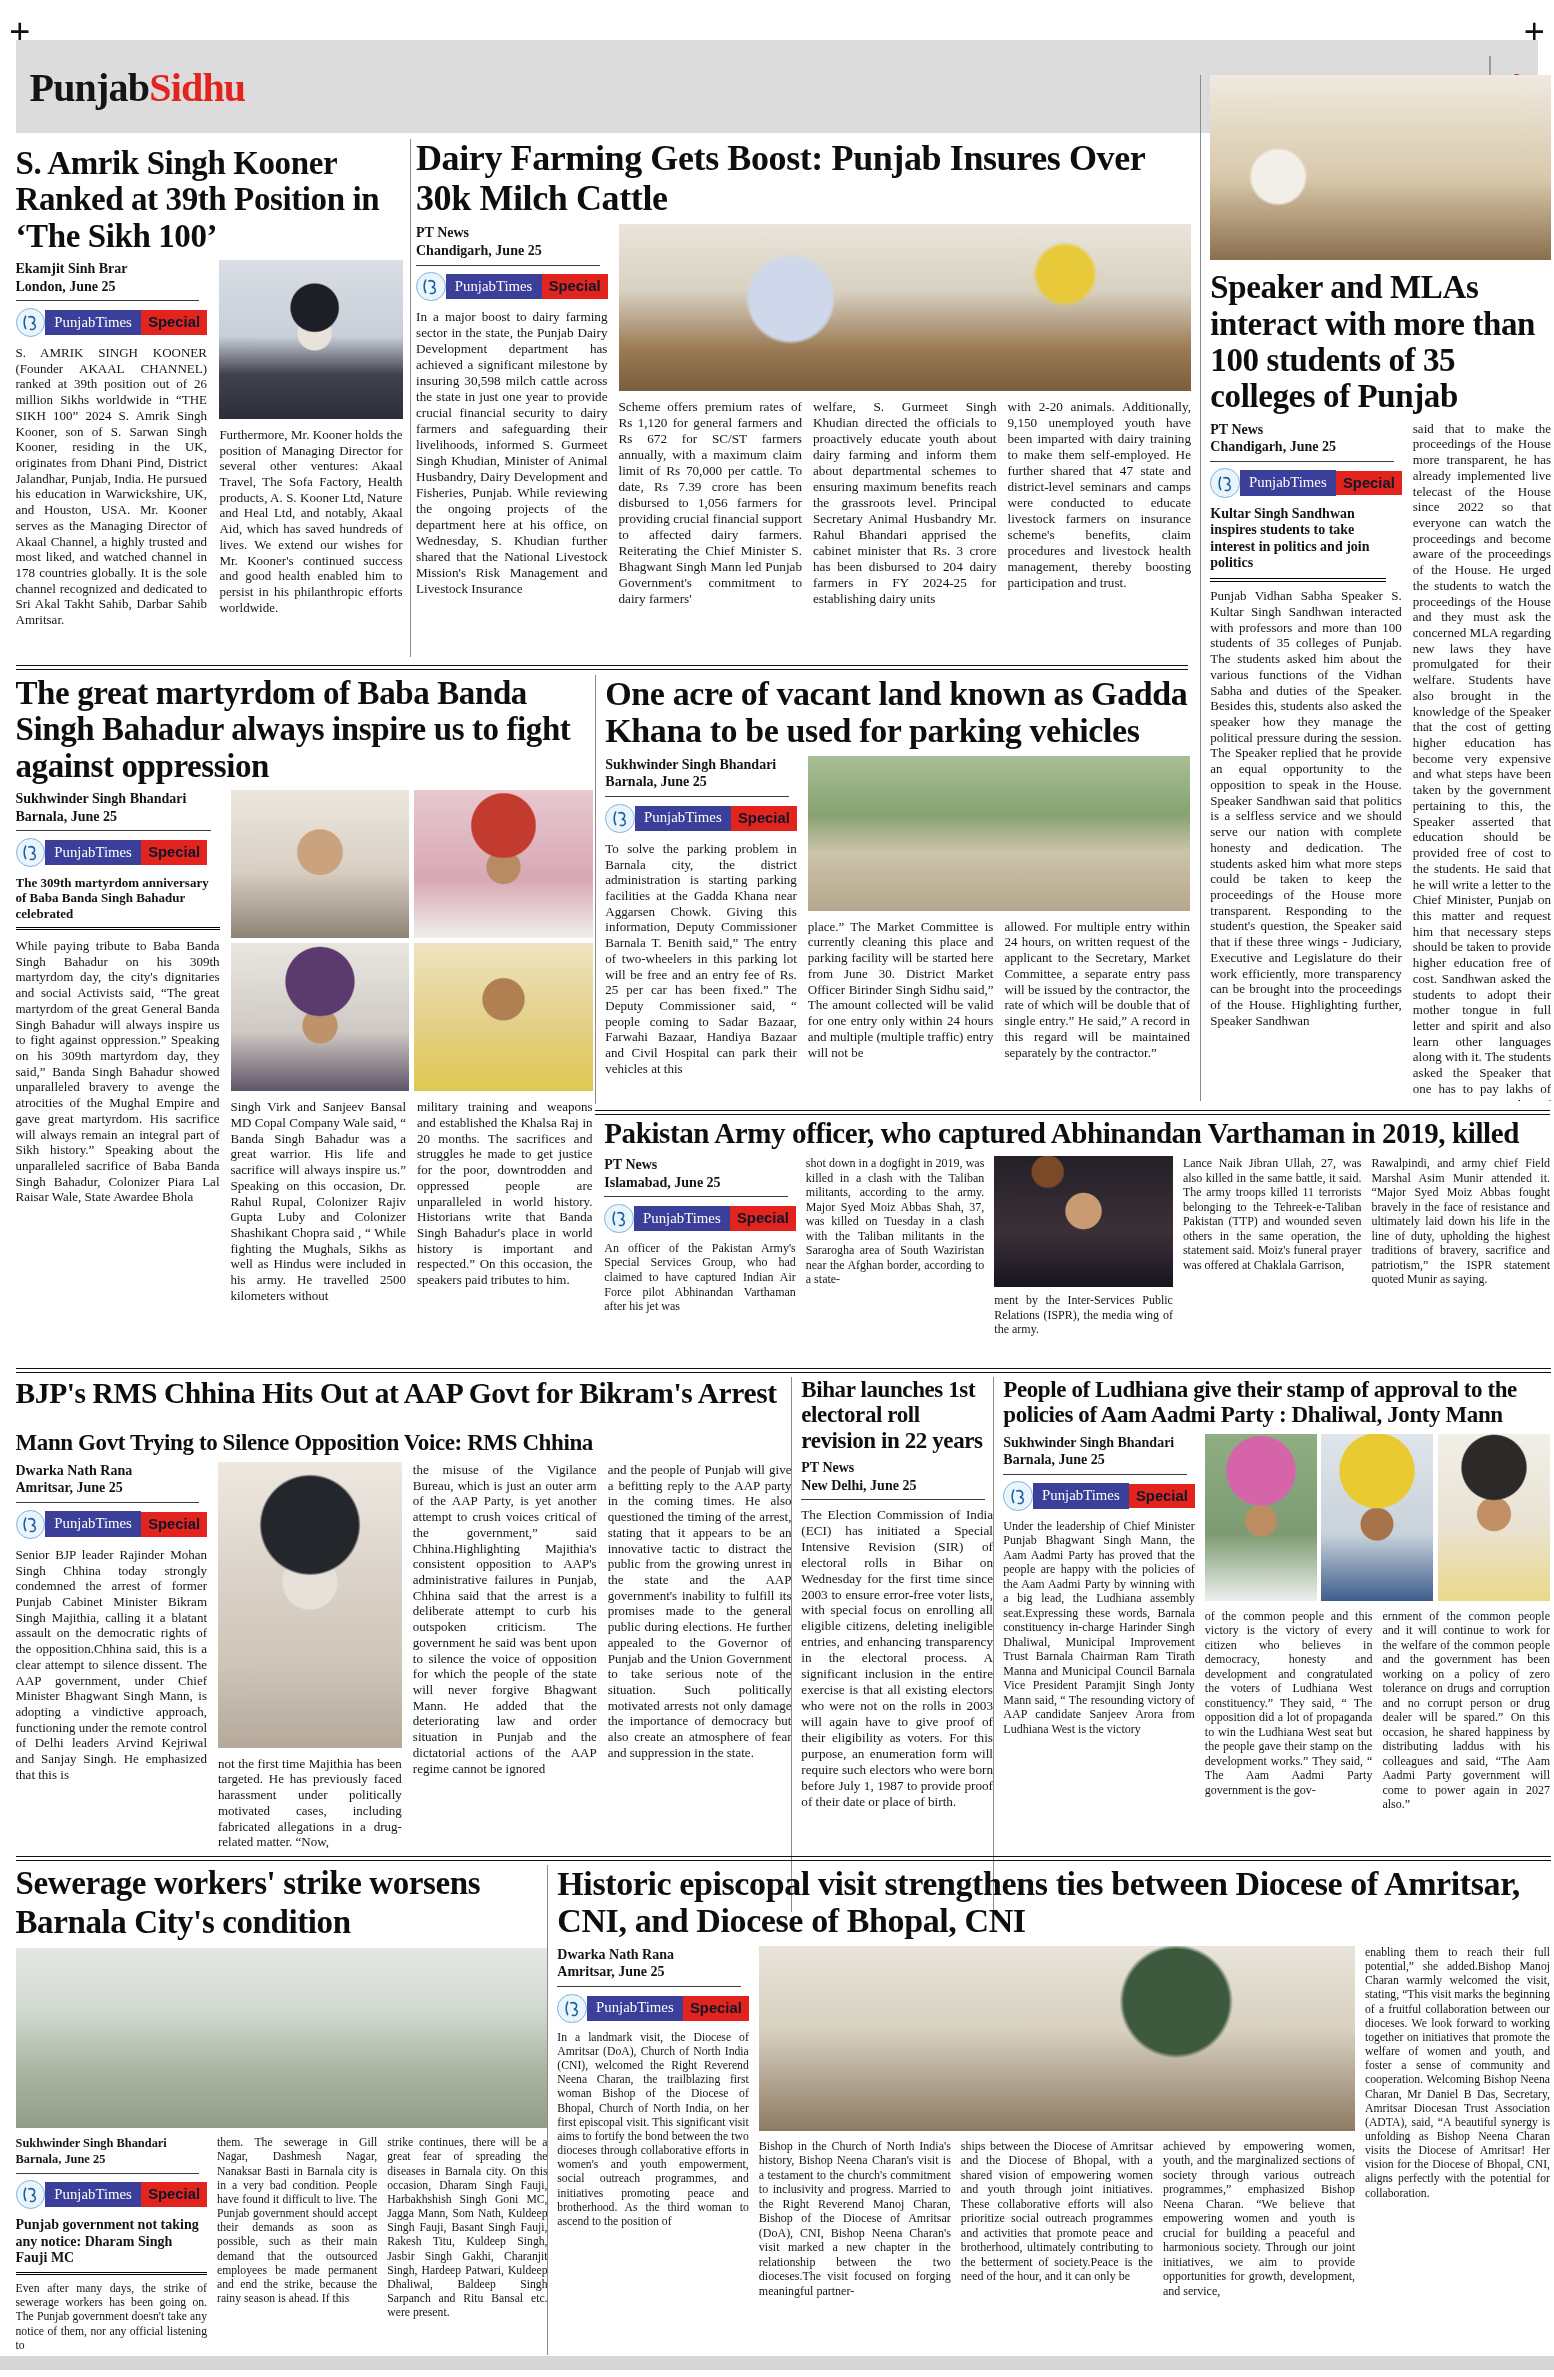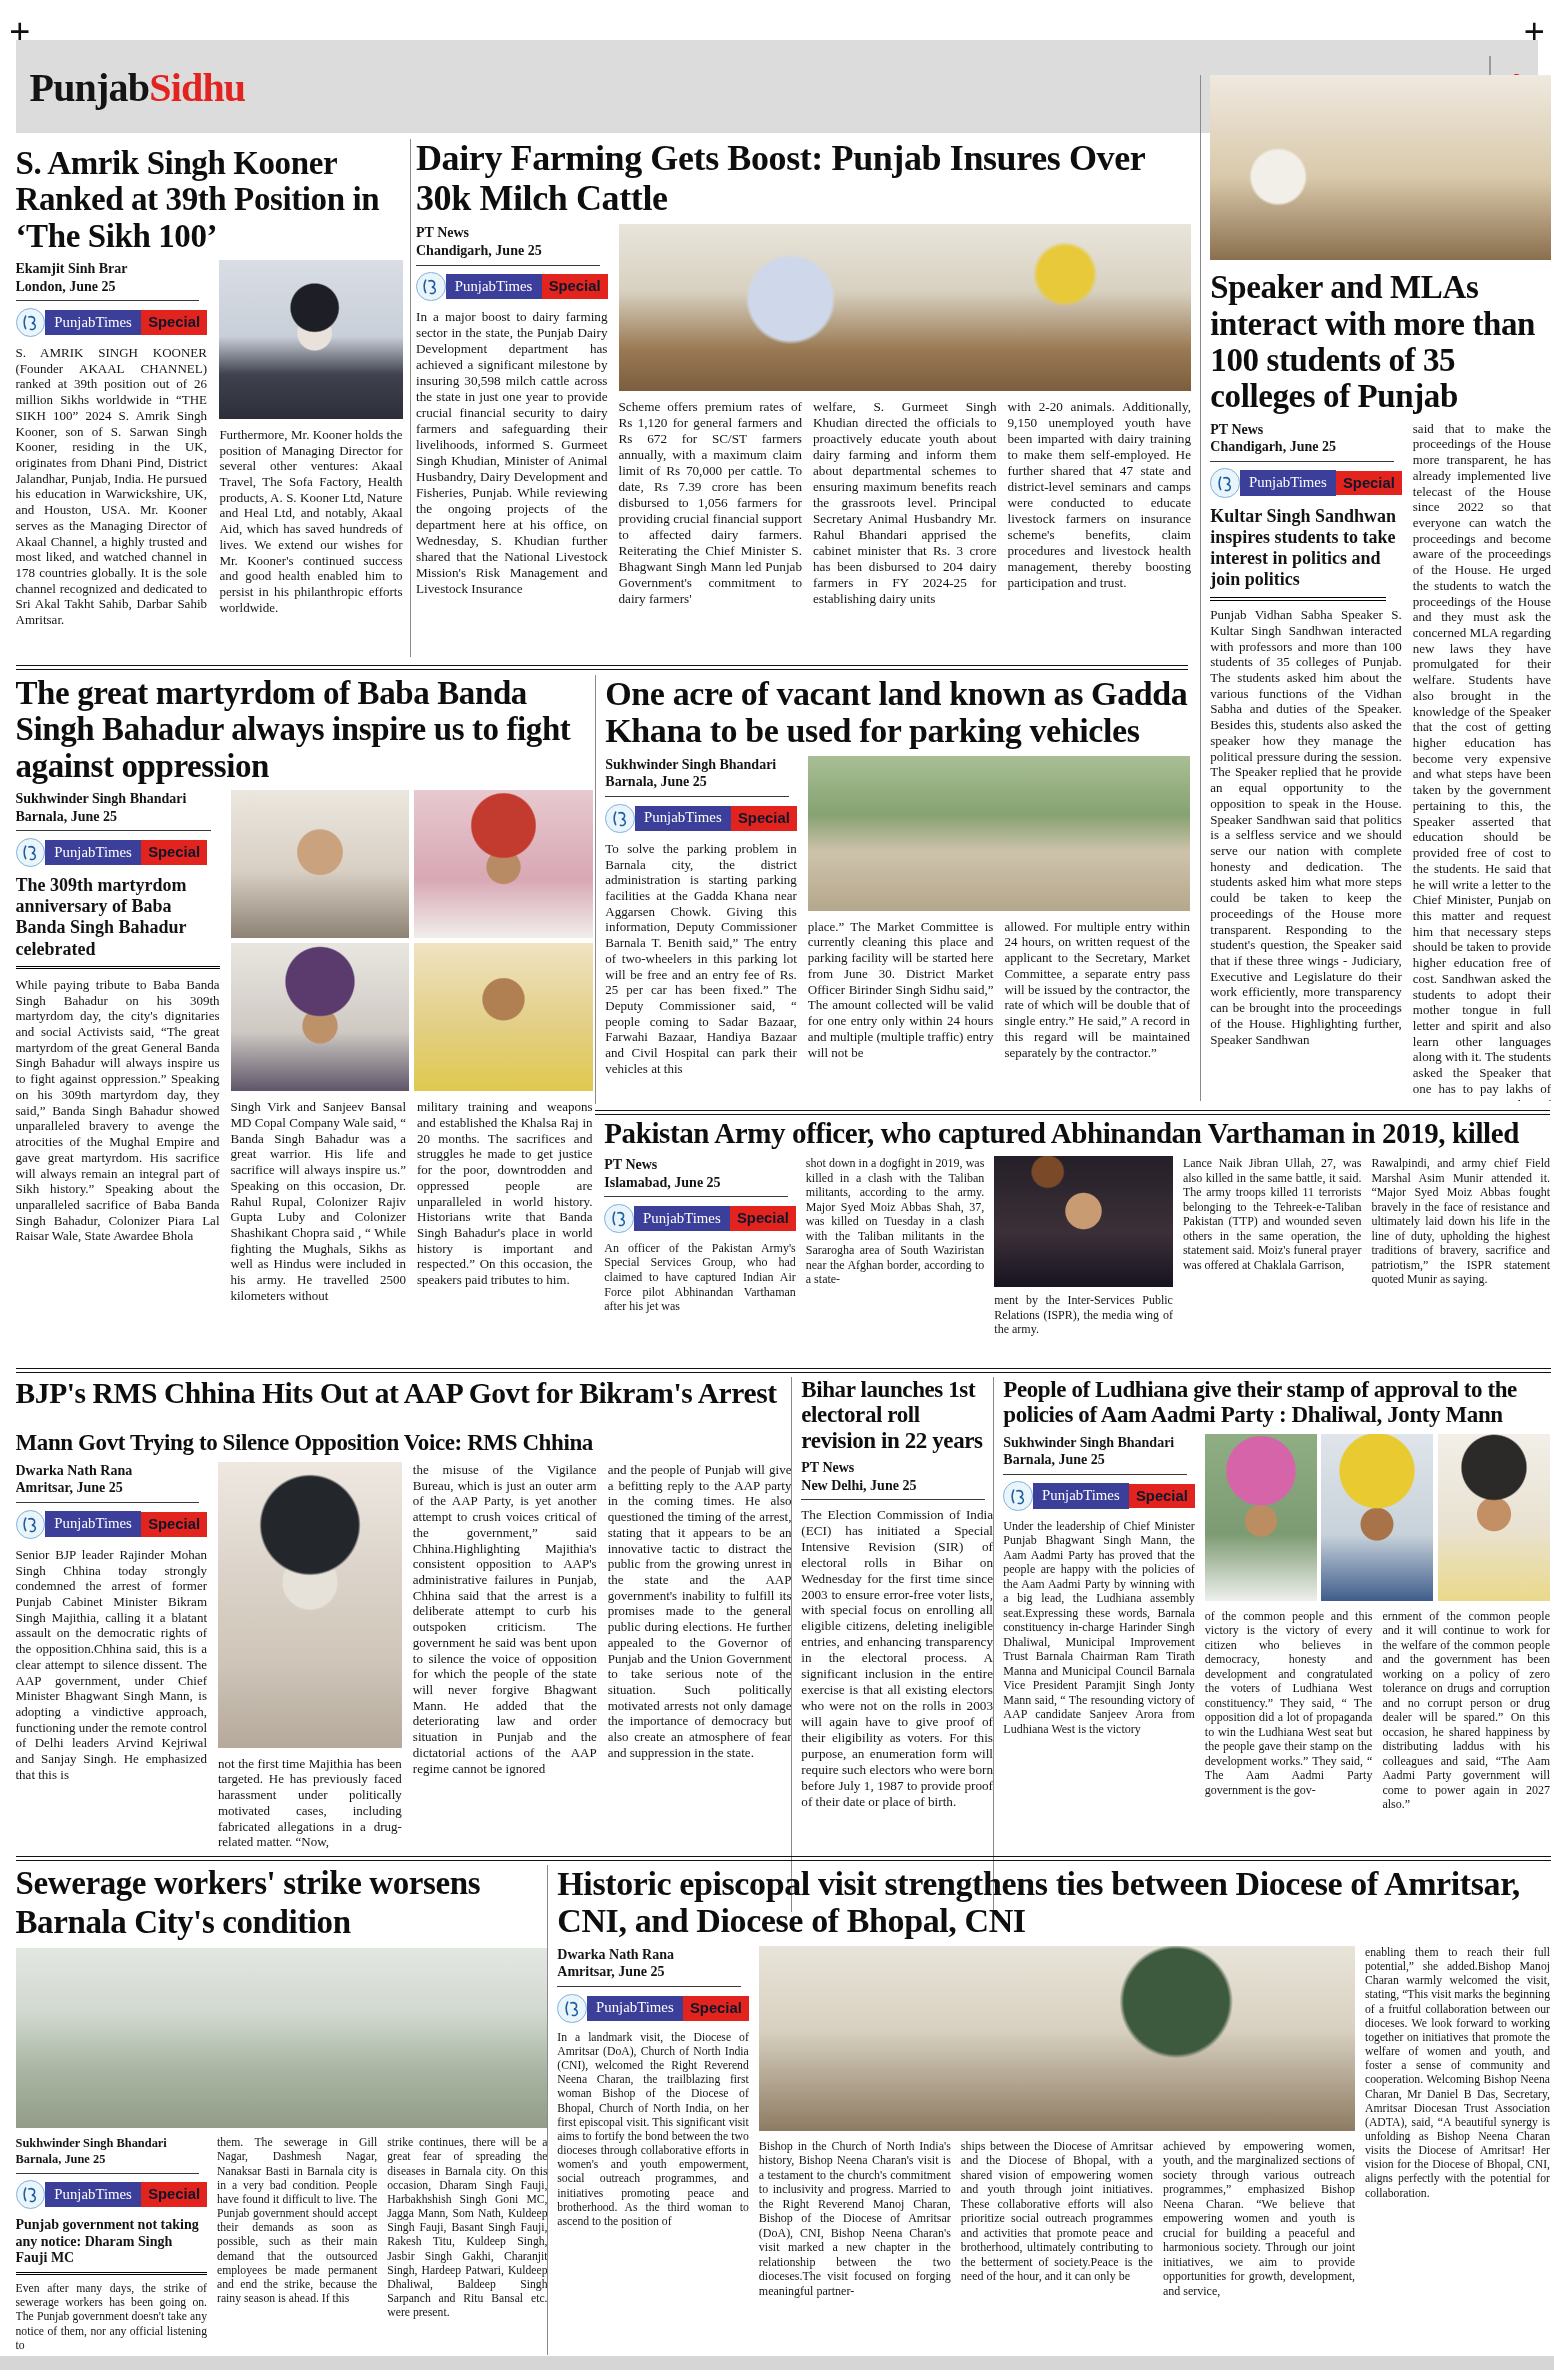--- a/index.html
+++ b/index.html
@@ -143,21 +143,21 @@
         <div class="byline-rule"></div>
         <div class="pt-badge">
           <span class="logo">
               <svg class="ekonkar" viewBox="0 0 24 24">
                 <path d="M6 4 q-4 8 0 16 M10 5 c8 -2 10 6 4 8 c7 1 5 10 -2 8" stroke="#1c5f9e" fill="none" stroke-width="2" stroke-linecap="round"></path>
               </svg>
             </span>
           <span class="brand">PunjabTimes</span>
           <span class="special">Special</span>
         </div>
-        <div class="subhead" style="font-size:18px;">Kultar Singh Sandhwan inspires students to take interest in politics and join politics</div>
+        <div class="subhead" style="font-size:14px;">Kultar Singh Sandhwan inspires students to take interest in politics and join politics</div>
         <div class="dbl"></div>
         <div class="body-text fs16">Punjab Vidhan Sabha Speaker S. Kultar Singh Sandhwan interacted with professors and more than 100 students of 35 colleges of Punjab. The students asked him about the various functions of the Vidhan Sabha and duties of the Speaker. Besides this, students also asked the speaker how they manage the political pressure during the session. The Speaker replied that he provide an equal opportunity to the opposition to speak in the House. Speaker Sandhwan said that politics is a selfless service and we should serve our nation with complete honesty and dedication. The students asked him what more steps could be taken to keep the proceedings of the House more transparent. Responding to the student's question, the Speaker said that if these three wings - Judiciary, Executive and Legislature do their work efficiently, more transparency can be brought into the proceedings of the House. Highlighting further, Speaker Sandhwan</div>
       </div>
       <div style="flex:1;" class="body-text fs16">said that to make the proceedings of the House more transparent, he has already implemented live telecast of the House since 2022 so that everyone can watch the proceedings and become aware of the proceedings of the House. He urged the students to watch the proceedings of the House and they must ask the concerned MLA regarding new laws they have promulgated for their welfare. Students have also brought in the knowledge of the Speaker that the cost of getting higher education has become very expensive and what steps have been taken by the government pertaining to this, the Speaker asserted that education should be provided free of cost to the students. He said that he will write a letter to the Chief Minister, Punjab on this matter and request him that necessary steps should be taken to provide higher education free of cost. Sandhwan asked the students to adopt their mother tongue in full letter and spirit and also learn other languages along with it. The students asked the Speaker that one has to pay lakhs of rupees to get a ticket of major political parties, responding to their question, the Speaker said that I was a Sarpanch of a village and the Aam Aadmi Party gave me a ticket without taking any amount.</div>
     </div>
   </div>
 
   <div class="hdouble" style="left:15.5px;top:665px;width:1172px;"></div>
 
   <div class="article" style="left:15.5px;top:675px;width:577px;height:690px;">
@@ -172,21 +172,21 @@
         <div class="byline-rule"></div>
         <div class="pt-badge">
           <span class="logo">
               <svg class="ekonkar" viewBox="0 0 24 24">
                 <path d="M6 4 q-4 8 0 16 M10 5 c8 -2 10 6 4 8 c7 1 5 10 -2 8" stroke="#1c5f9e" fill="none" stroke-width="2" stroke-linecap="round"></path>
               </svg>
             </span>
           <span class="brand">PunjabTimes</span>
           <span class="special">Special</span>
         </div>
-        <div class="subhead" style="font-size:18px;border-bottom:3.1px double #000;padding-bottom:6.2px;margin-bottom:7.8px;">The 309th martyrdom anniversary of Baba Banda Singh Bahadur celebrated</div>
+        <div class="subhead" style="font-size:13px;border-bottom:3.1px double #000;padding-bottom:6.2px;margin-bottom:7.8px;">The 309th martyrdom anniversary of Baba Banda Singh Bahadur celebrated</div>
         <div class="body-text fs16">While paying tribute to Baba Banda Singh Bahadur on his 309th martyrdom day, the city's dignitaries and social Activists said, “The great martyrdom of the great General Banda Singh Bahadur will always inspire us to fight against oppression.” Speaking on his 309th martyrdom day, they said,” Banda Singh Bahadur showed unparalleled bravery to avenge the atrocities of the Mughal Empire and gave great martyrdom. His sacrifice will always remain an integral part of Sikh history.” Speaking about the unparalleled sacrifice of Baba Banda Singh Bahadur, Colonizer Piara Lal Raisar Wale, State Awardee Bhola</div>
       </div>
       <div style="flex:1;">
         <div style="display:grid;grid-template-columns:1fr 1fr;grid-template-rows:148px 148px;gap:5.4px;margin-bottom:7.8px;">
           <div class="photo ph-m1"></div>
           <div class="photo ph-m2"></div>
           <div class="photo ph-m3"></div>
           <div class="photo ph-m4"></div>
         </div>
         <div class="cols" style="gap:11px;">

